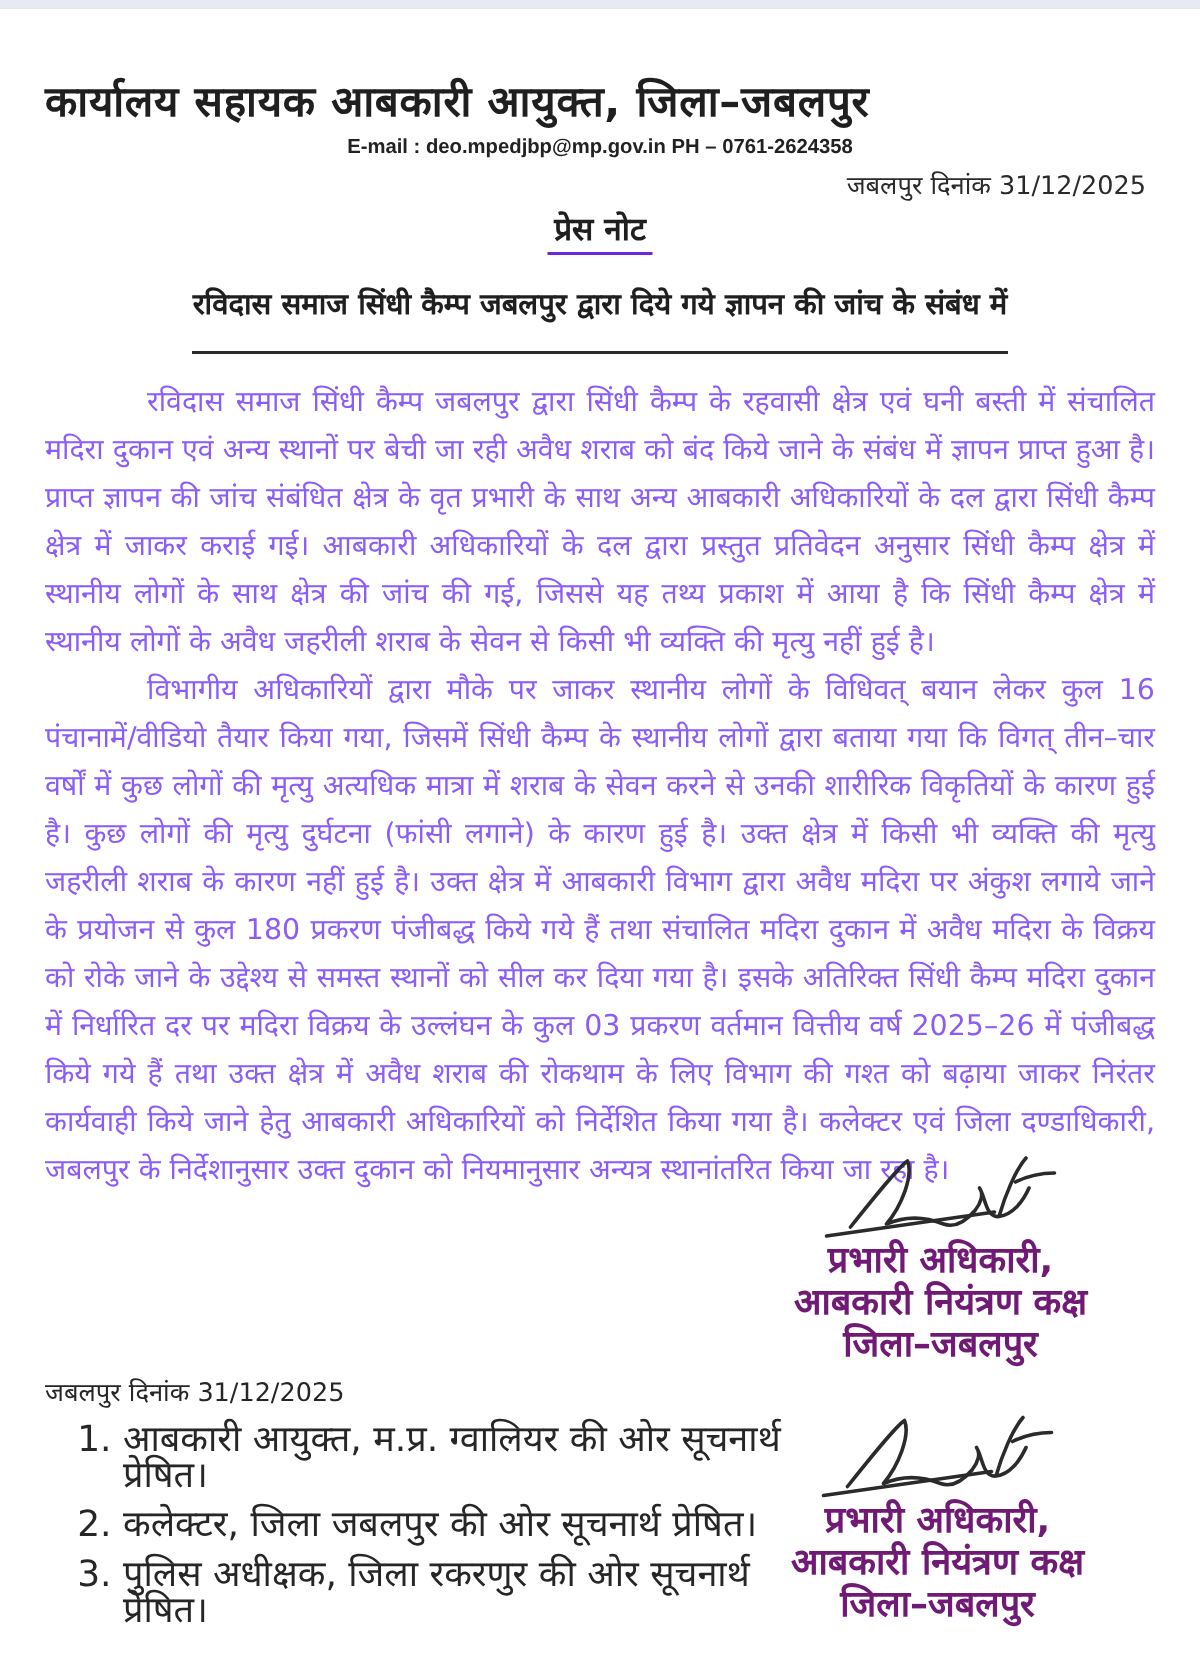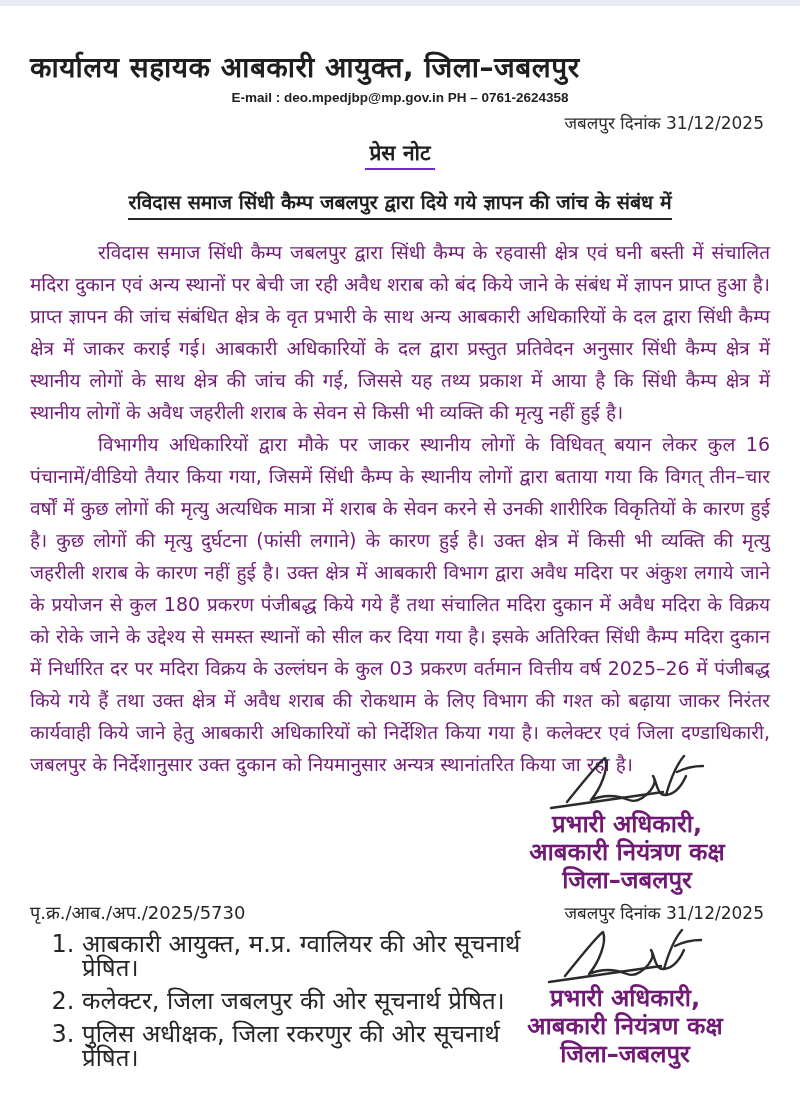--- a/index.html
+++ b/index.html
@@ -57,28 +57,28 @@
   }
   .subject {
     margin-top: 18px;
     text-align: center;
     font-size: 19.5px;
     font-weight: 700;
   }
   .subject span {
     display: inline-block;
     border-bottom: 2px solid #2a2a2a;
-    padding-bottom: 3px;
+    padding-bottom: 19px;
   }
   .body-text {
     margin-top: 16px;
     font-size: 19px;
     line-height: 32px;
     text-align: justify;
-    color: #701a75;
+    color: #8b5cf6;
   }
   .body-text p { text-indent: 68px; }
   .sig-block {
     width: 230px;
     margin-left: auto;
     margin-right: 28px;
     text-align: center;
     position: relative;
   }
   .sig-block-1 { margin-top: -26px; }
@@ -153,21 +153,20 @@
     <svg class="sig-scribble" width="165" height="62" viewBox="0 0 165 62" fill="none" xmlns="http://www.w3.org/2000/svg">
       <path d="M6 54 L118 38" stroke="#2b2b2b" stroke-width="2.4" stroke-linecap="round"></path>
       <path d="M22 48 C38 28 54 8 60 4 C64 14 56 34 46 46 C60 40 74 42 84 46 C92 49 99 44 105 37 C109 32 111 26 108 22 C112 28 112 42 121 41 C130 40 137 31 141 22 M121 41 C125 27 132 10 139 2 M132 18 C140 14 150 12 158 12" stroke="#2b2b2b" stroke-width="2.4" stroke-linecap="round" stroke-linejoin="round"></path>
     </svg>
     <div class="sig-line">प्रभारी अधिकारी,</div>
     <div class="sig-line">आबकारी नियंत्रण कक्ष</div>
     <div class="sig-line">जिला–जबलपुर</div>
   </div>
 
   <div class="ref-row">
-    <span class="ref-no">पृ.क्र./आब./अप./2025/5730</span>
     <span class="date-bottom">जबलपुर दिनांक 31/12/2025</span>
   </div>
 
 
   <div class="lower-section">
     <ol class="copy-list">
       <li>आबकारी आयुक्त, म.प्र. ग्वालियर की ओर सूचनार्थ प्रेषित।</li>
       <li>कलेक्टर, जिला जबलपुर की ओर सूचनार्थ प्रेषित।</li>
       <li>पुलिस अधीक्षक, जिला रकरणुर की ओर सूचनार्थ प्रेषित।</li>
     </ol>

